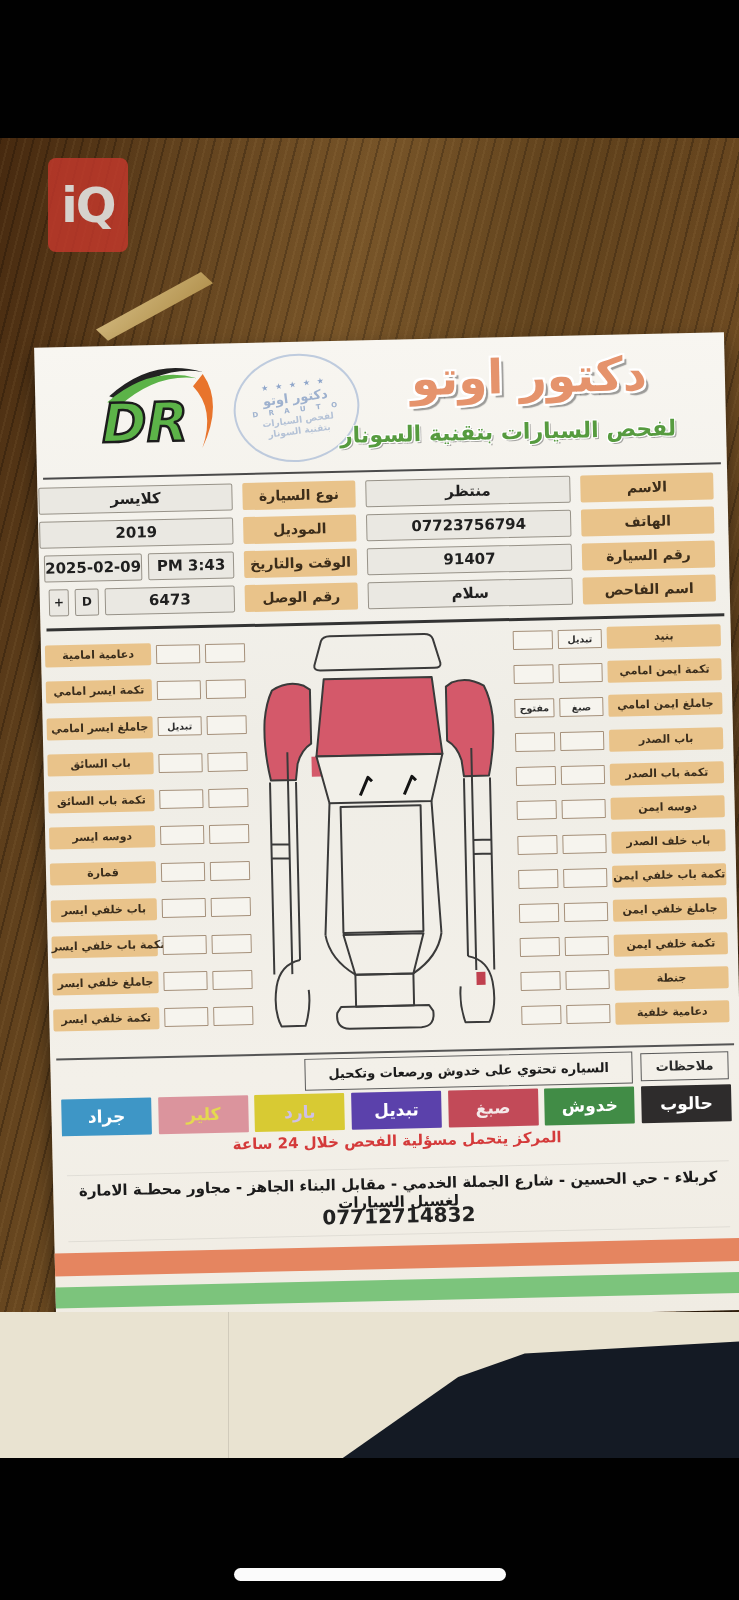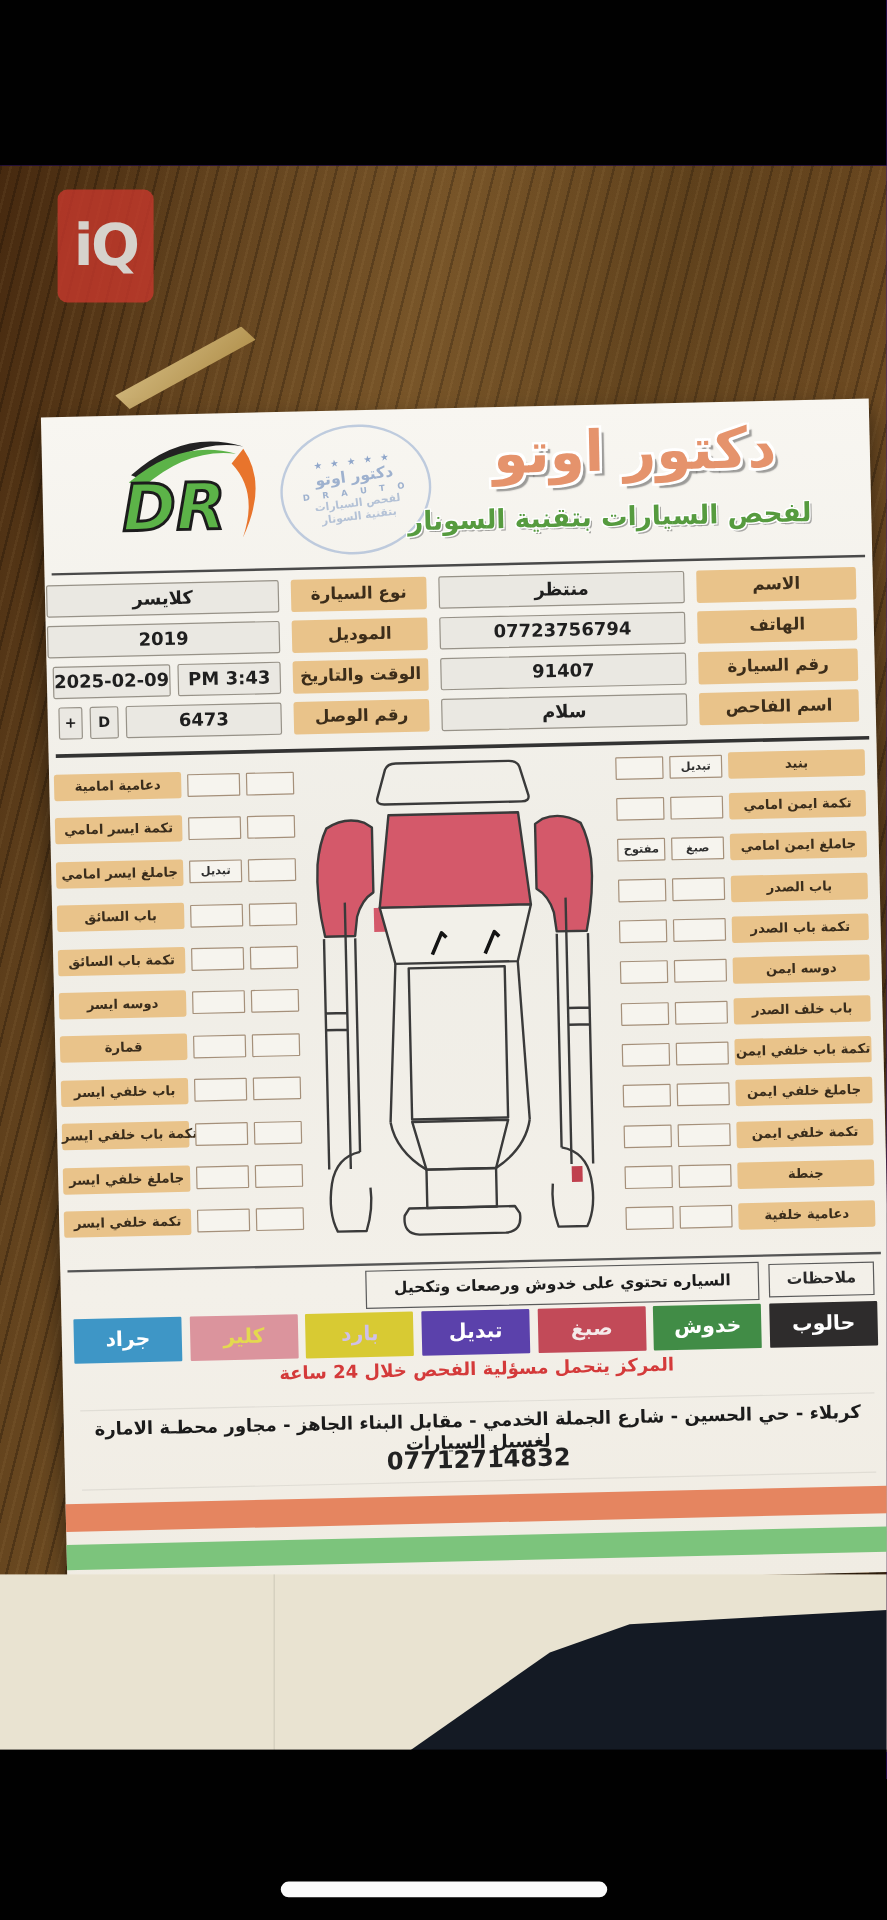--- a/index.html
+++ b/index.html
@@ -1,17 +1,17 @@
 <!DOCTYPE html>
 <html><head>
 <meta charset="utf-8">
 <style>
   html,body{margin:0;padding:0;background:#000;}
   body{font-family:"DejaVu Sans",sans-serif;}
-  .photo{position:relative;width:739px;height:1600px;overflow:hidden;background:#6d28d9;margin:0 auto;}
+  .photo{position:relative;width:739px;height:1600px;overflow:hidden;background:#4d7c0f;margin:0 auto;}
 
   
   .wood{position:absolute;left:0;top:138px;width:739px;height:1322px;
     background:
       radial-gradient(ellipse at 60% 25%, rgba(255,205,130,.10), transparent 60%),
       repeating-linear-gradient(104deg, rgba(25,14,4,.30) 0 2px, transparent 2px 8px, rgba(255,215,150,.05) 8px 10px, transparent 10px 16px),
       linear-gradient(104deg,#46290f 0%,#5d3e1b 16%,#6e4c22 36%,#563916 54%,#6b4820 74%,#4c3013 100%);}
 
   
   .iq{position:absolute;left:48px;top:158px;width:80px;height:94px;border-radius:8px;

